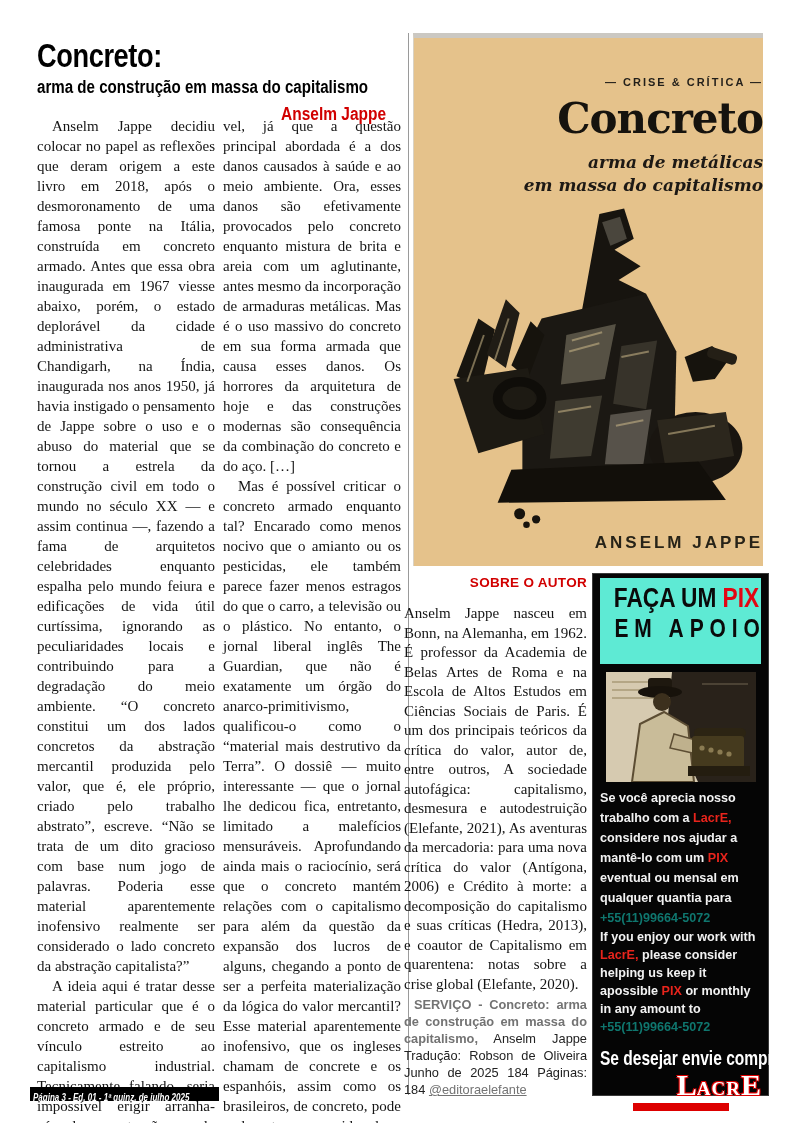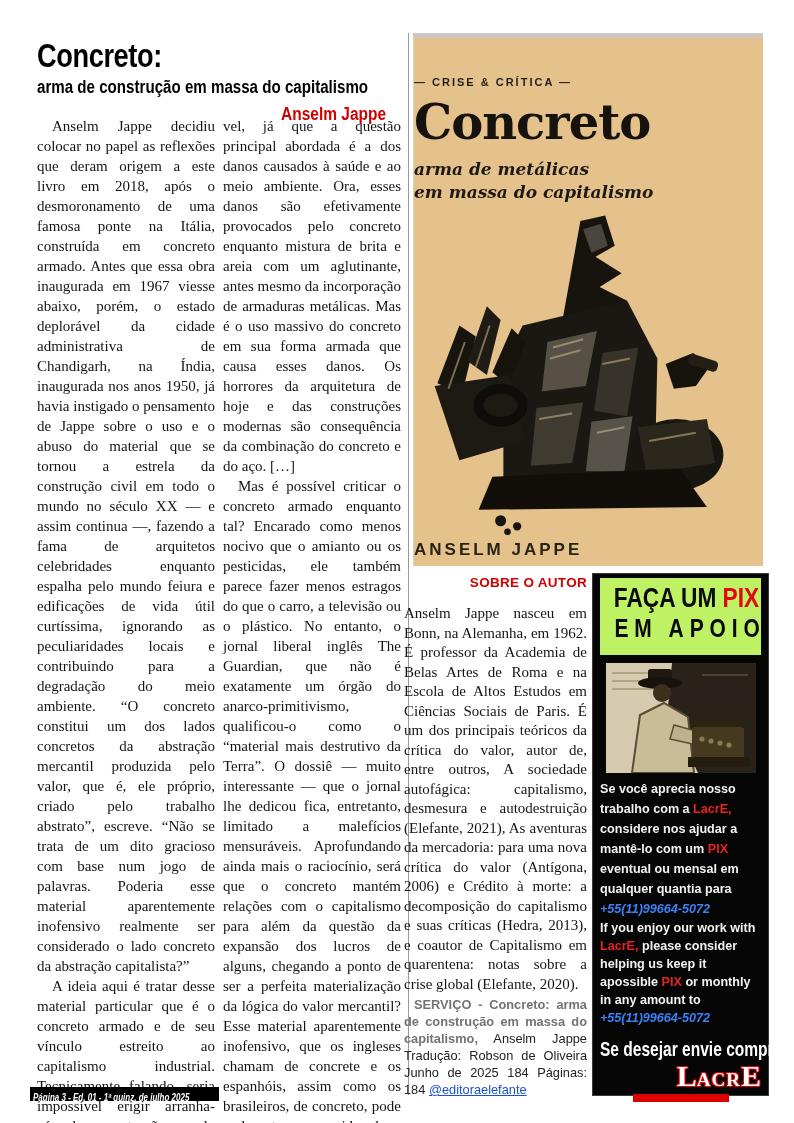--- a/index.html
+++ b/index.html
@@ -36,29 +36,29 @@
   .col-2 { left:223px; }
   .col p.indent { text-indent:15px; }
 
   
   .divider { left:408px; top:33px; width:1px; height:1062px; background:#9a9a9a; }
 
   
   .cover {
     left:413px; top:33px; width:350px; height:533px;
     background:#e5c28b; border-top:5px solid #cbc8c2; border-left:1px solid #d9d2c4;
-    text-align:left; overflow:hidden;
+    text-align:right; overflow:hidden;
   }
   .cover-series {
     margin-top:38px; font-family:"Liberation Sans", sans-serif; font-weight:bold;
     font-size:11px; letter-spacing:2px; color:#221f1a;
   }
   .cover-title {
     margin-top:6px; font-family:"DejaVu Serif", serif; font-weight:bold;
-    font-size:48px; letter-spacing:-1px; color:#16130e;
+    font-size:42px; letter-spacing:-1px; color:#16130e;
   }
   .cover-sub {
     margin-top:8px; font-family:"DejaVu Serif", serif; font-weight:bold;
     font-style:italic; font-size:17px; line-height:1.35; color:#1d1915;
   }
   .cover-art { margin-top:6px; height:330px; }
   .cover-author {
     font-family:"Liberation Sans", sans-serif; font-weight:bold; font-size:17px;
     letter-spacing:3px; color:#272318;
   }
@@ -68,41 +68,41 @@
   .about-heading {
     font-family:"Liberation Sans", sans-serif; font-weight:bold; font-size:13.5px;
     color:#d10000; text-align:right; letter-spacing:.3px; margin-bottom:14px;
   }
   .about-bio { font-size:15px; line-height:19.5px; text-align:justify; color:#141414; }
   .service {
     font-family:"Liberation Sans", sans-serif; font-size:12.8px; line-height:17px;
     text-align:justify; text-indent:10px; margin-top:2px; color:#222;
   }
   .service b { font-weight:bold; color:#737373; }
-  .service a { color:#1d4ed8; text-decoration:underline; word-break:break-all; cursor:pointer; }
+  .service a { color:#737373; text-decoration:underline; word-break:break-all; cursor:pointer; }
 
   
   .ad {
     left:592px; top:573px; width:177px; height:523px;
     background:#050505; border:1px solid #3a3a3a; padding:4px 7px 6px 7px;
     font-family:"Liberation Sans", sans-serif;
   }
-  .ad-header { background:#bef264; text-align:center; padding:5px 0 12px 0; }
+  .ad-header { background:#5eead4; text-align:center; padding:5px 0 21px 0; }
   .ad-h1, .ad-h2 {
     font-weight:bold; font-size:27px; line-height:30px; color:#0a0a0a;
     display:inline-block; transform:scaleX(.84); transform-origin:50% 50%;
     white-space:nowrap;
   }
   .ad-h1 .hl { color:#e30613; }
   .ad-h2 { letter-spacing:7px; font-size:25px; }
   .ad-photo { margin:8px auto 6px auto; width:150px; height:110px; display:block; }
   .ad-text { color:#f2f2f2; font-weight:bold; font-size:12.6px; line-height:20px; }
   .ad-text .red { color:#e8241c; }
   .ad-text.en { line-height:18px; }
-  .ad-phone { color:#3b82f6;font-style:italic; }
+  .ad-phone { color:#0f766e; }
   .ad-closing {
     margin-top:10px; color:#ffffff; font-weight:bold; font-size:21px;
     display:inline-block; transform:scaleX(.74); transform-origin:0 50%;
     white-space:nowrap; letter-spacing:0;
   }
   .lacre { text-align:right; margin-top:2px; line-height:26px; }
   .lacre span {
     font-family:"Liberation Serif", serif; font-weight:bold; color:#ffffff;
     text-shadow:1px 1px 0 #d00, -1px -1px 0 #d00, 1px -1px 0 #d00, -1px 1px 0 #d00;
   }

